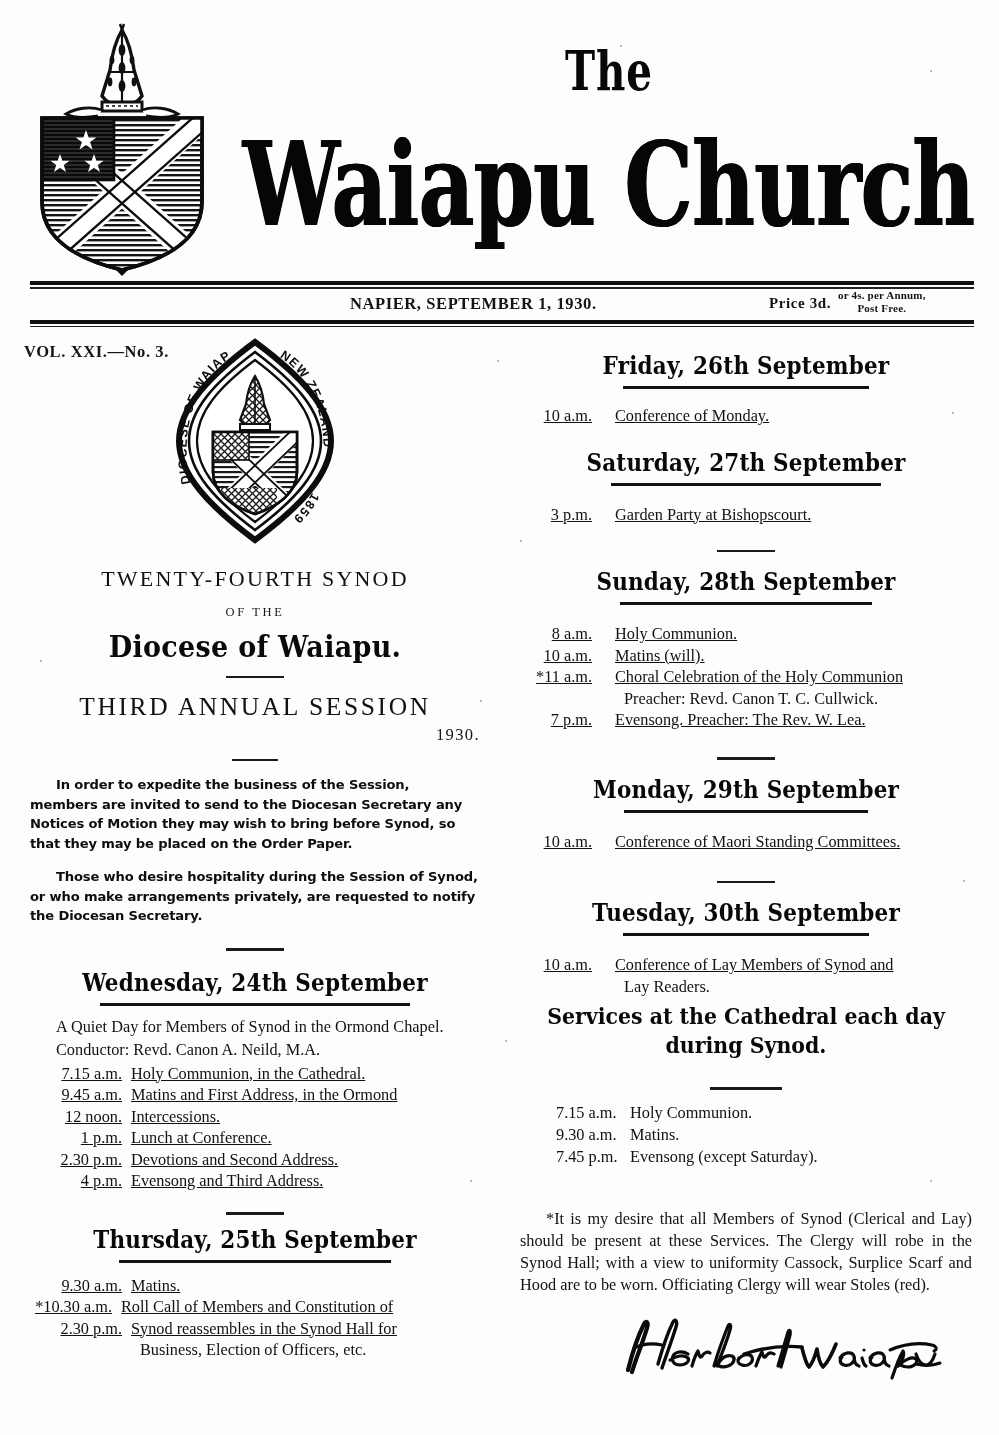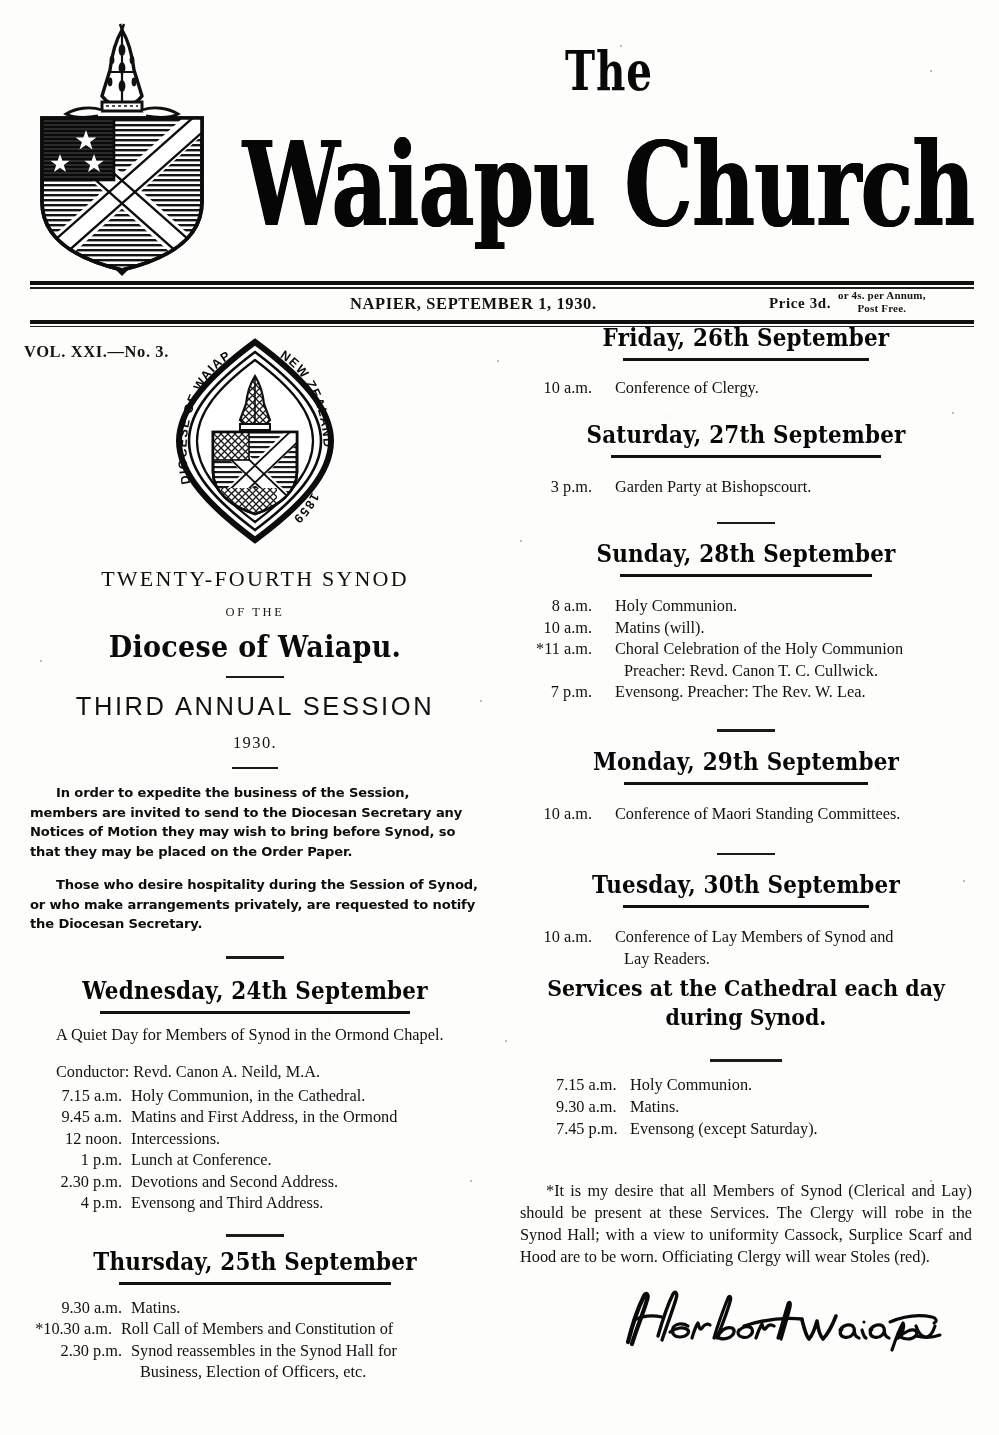--- a/index.html
+++ b/index.html
@@ -112,21 +112,21 @@
   }
 
   
   .col-left {
     position: absolute;
     left: 30px; top: 336px;
     width: 450px;
   }
   .col-right {
     position: absolute;
-    left: 520px; top: 324px;
+    left: 520px; top: 352px;
     width: 452px;
   }
 
   
   .seal-wrap {
     width: 100%;
     text-align: center;
     margin-bottom: 12px;
   }
 
@@ -151,31 +151,31 @@
     font-family: "DejaVu Serif", serif;
     font-weight: bold;
     font-size: 27px;
     margin-top: 11px;
     color: #0a0a0a;
     transform: scaleY(1.1);
     letter-spacing: .3px;
   }
   .third-annual {
     text-align: center;
-    font-family: Liberation Sans, sans-serif;
+    font-family: Liberation Serif, serif;
     font-size: 25.5px;
     letter-spacing: 2.6px;
     margin-top: 14px;
     color: #111;
   }
   .year {
-    text-align: center;
+    text-align: right;
     font-size: 16.5px;
     letter-spacing: 1.4px;
-    margin-top: 12px;
+    margin-top: 3px;
     color: #141414;
   }
 
   
   .dash-sep {
     width: 100%;
     text-align: center;
     margin: 11px 0;
     line-height: 0;
   }
@@ -235,20 +235,21 @@
   .para {
     font-size: 16.3px;
     line-height: 21.5px;
     color: #111;
     text-indent: 26px;
     margin-top: 10px;
   }
   .row {
     display: flex;
     align-items: flex-end;
+    text-decoration: underline;
   }
   .row .t {
     flex: 0 0 auto;
     text-align: right;
     white-space: nowrap;
     padding-right: 7px;
   }
   .row .d { flex: 1 1 auto; }
   .cont { display: block; }
 
@@ -450,21 +451,21 @@
 
     <div class="notice">In order to expedite the business of the Session, members are invited to send to the Diocesan Secretary any Notices of Motion they may wish to bring before Synod, so that they may be placed on the Order Paper.</div>
     <div class="notice">Those who desire hospitality during the Session of Synod, or who make arrangements privately, are requested to notify the Diocesan Secretary.</div>
 
     <div class="dash-sep" style="margin-top:20px;"><i></i></div>
 
     <div class="day-head-wrap">
       <div class="day-head">Wednesday, 24th September</div>
       <div class="day-underline" style="width:310px;"></div>
       <div class="para">A Quiet Day for Members of Synod in the Ormond Chapel.</div>
-      <div class="para" style="text-indent:26px;margin-top:16px;">Conductor: Revd. Canon A. Neild, M.A.</div>
+      <div class="para" style="text-indent:26px;margin-top:2px;">Conductor: Revd. Canon A. Neild, M.A.</div>
       <div class="sched" style="margin-top:2px;">
         <div class="row">
           <span class="t">7.15 a.m.</span>
           <span class="d">Holy Communion, in the Cathedral.</span>
         </div>
         <div class="row">
           <span class="t">9.45 a.m.</span>
           <span class="d">Matins and First Address, in the Ormond</span>
         </div>
         <div class="row">
@@ -511,21 +512,21 @@
   </div>
 
   <div class="col-right">
 
     <div>
       <div class="day-head">Friday, 26th September</div>
       <div class="day-underline" style="width:246px;"></div>
       <div class="sched" style="margin-top:16px;">
         <div class="row">
           <span class="t">10 a.m.</span>
-          <span class="d">Conference of Clergy.</span>
+          <span class="d">Conference of Monday.</span>
         </div>
       </div>
     </div>
 
     <div style="margin-top:22px;">
       <div class="day-head">Saturday, 27th September</div>
       <div class="day-underline" style="width:270px;"></div>
       <div class="sched" style="margin-top:18px;">
         <div class="row">
           <span class="t">3 p.m.</span>

